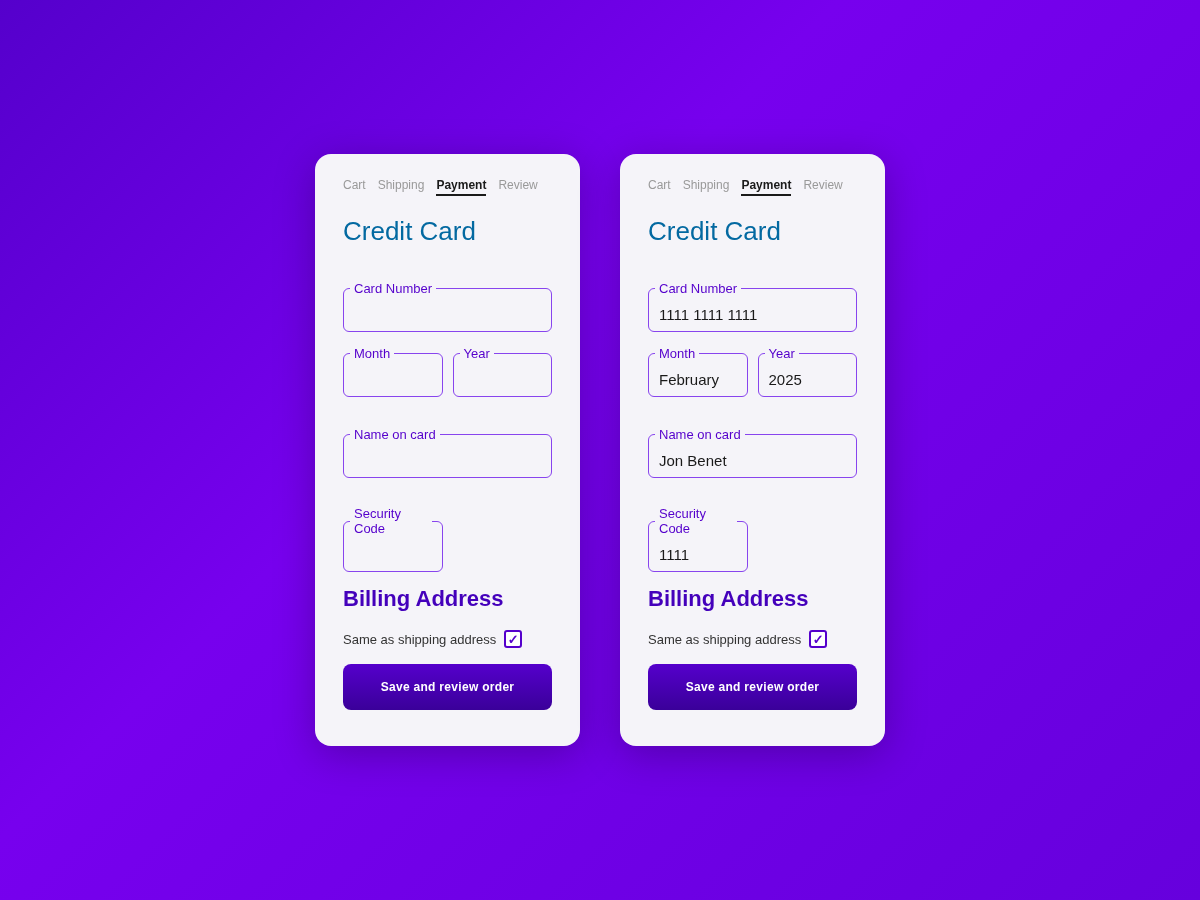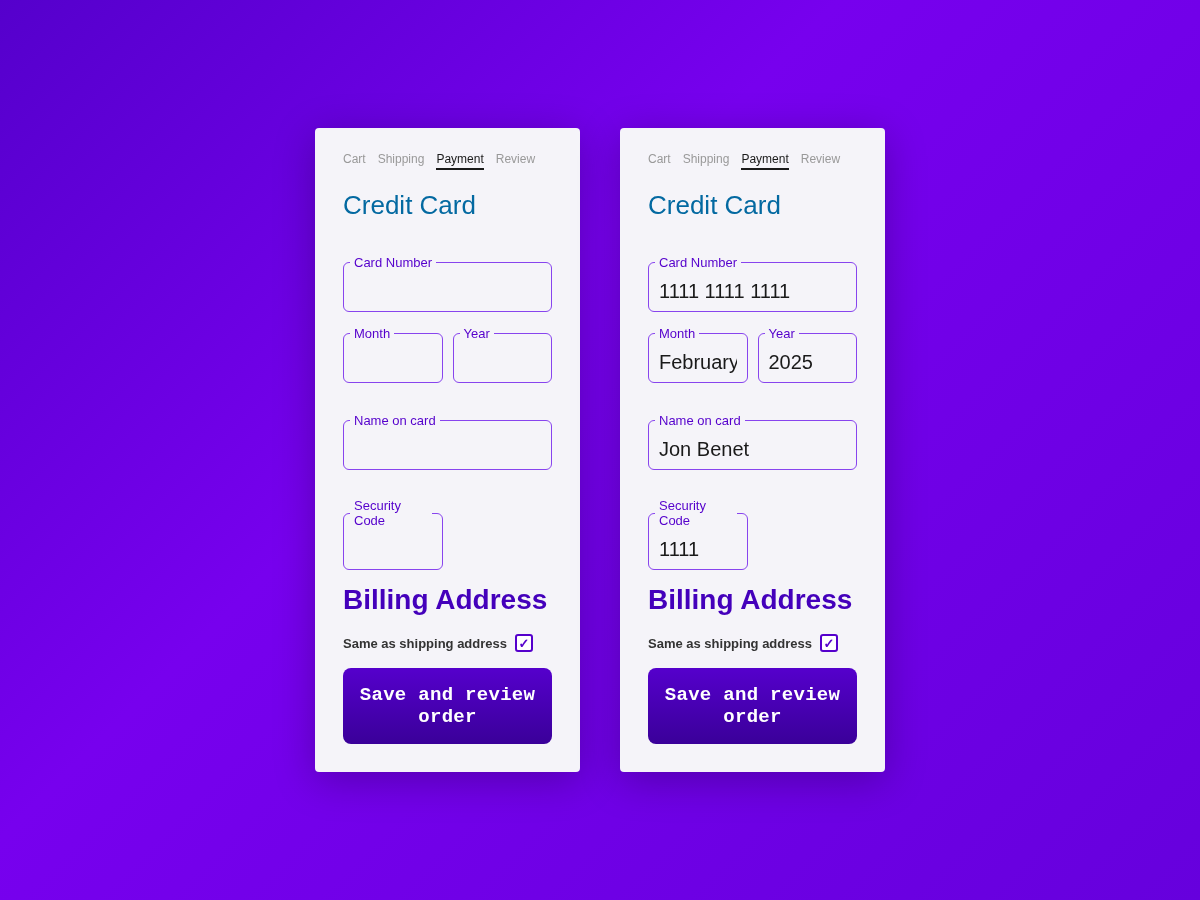--- a/index.html
+++ b/index.html
@@ -13,22 +13,22 @@
       font-family: -apple-system, BlinkMacSystemFont, 'Segoe UI', sans-serif;
       overflow: hidden;
     }
     .cards-container {
       display: flex;
       gap: 40px;
       align-items: flex-start;
     }
     .card {
       background: #f5f4f9;
-      border-radius: 4px;
-      padding: 24px 28px 28px;
+      border-radius: 16px;
+      padding: 24px 28px 36px;
       width: 265px;
       box-shadow: 0 8px 40px rgba(0,0,0,0.25);
     }
     .card.filled {
       width: 265px;
     }
     
     .nav-tabs {
       display: flex;
       gap: 12px;
@@ -36,21 +36,21 @@
       font-size: 12px;
       color: #888;
     }
     .nav-tabs .tab {
       cursor: pointer;
       padding-bottom: 2px;
       color: #999;
     }
     .nav-tabs .tab.active {
       color: #1a1a1a;
-      font-weight: 400;
+      font-weight: 700;
       border-bottom: 2px solid #1a1a1a;
     }
     
     .section-title {
       font-size: 26px;
       font-weight: 400;
       color: #0369a1;
       margin-bottom: 34px;
     }
     
@@ -67,21 +67,21 @@
       color: #5500cc;
       padding: 0 4px;
       margin-left: -4px;
       font-weight: 500;
     }
     .field-group input {
       border: none;
       background: transparent;
       outline: none;
       width: 100%;
-      font-size: 20px;
+      font-size: 15px;
       color: #1a1a1a;
       padding: 2px 0;
       font-family: inherit;
     }
     .field-group input::placeholder {
       color: transparent;
     }
     
     .row-fields {
       display: flex;
@@ -92,33 +92,32 @@
       flex: 1;
       margin-bottom: 16px;
     }
     
     .security-group {
       width: 48%;
       margin-top: 28px;
     }
     
     .billing-title {
-      font-size: 28px;
+      font-size: 22px;
       font-weight: 800;
       color: #4400bb;
       margin-bottom: 18px;
     }
     .same-address {
       display: flex;
       align-items: center;
       gap: 8px;
       font-size: 13px;
       color: #333;
       margin-bottom: 16px;
-      font-weight: bold;
     }
     .checkbox-custom {
       width: 18px;
       height: 18px;
       border: 2px solid #5500cc;
       border-radius: 3px;
       display: flex;
       align-items: center;
       justify-content: center;
       cursor: pointer;
@@ -135,26 +134,25 @@
       font-weight: bold;
     }
     
     .submit-btn {
       width: 100%;
       padding: 16px;
       background: linear-gradient(180deg, #5500cc 0%, #3a0099 100%);
       color: white;
       border: none;
       border-radius: 8px;
-      font-size: 19px;
+      font-size: 12px;
       font-weight: 700;
       cursor: pointer;
       text-align: center;
       letter-spacing: 0.3px;
-      font-family: Liberation Mono, monospace;
     }
   </style>
 </head>
 <body>
 
 <div class="cards-container">
 
   <div class="card">
     <div class="nav-tabs">
       <span class="tab">Cart</span>

